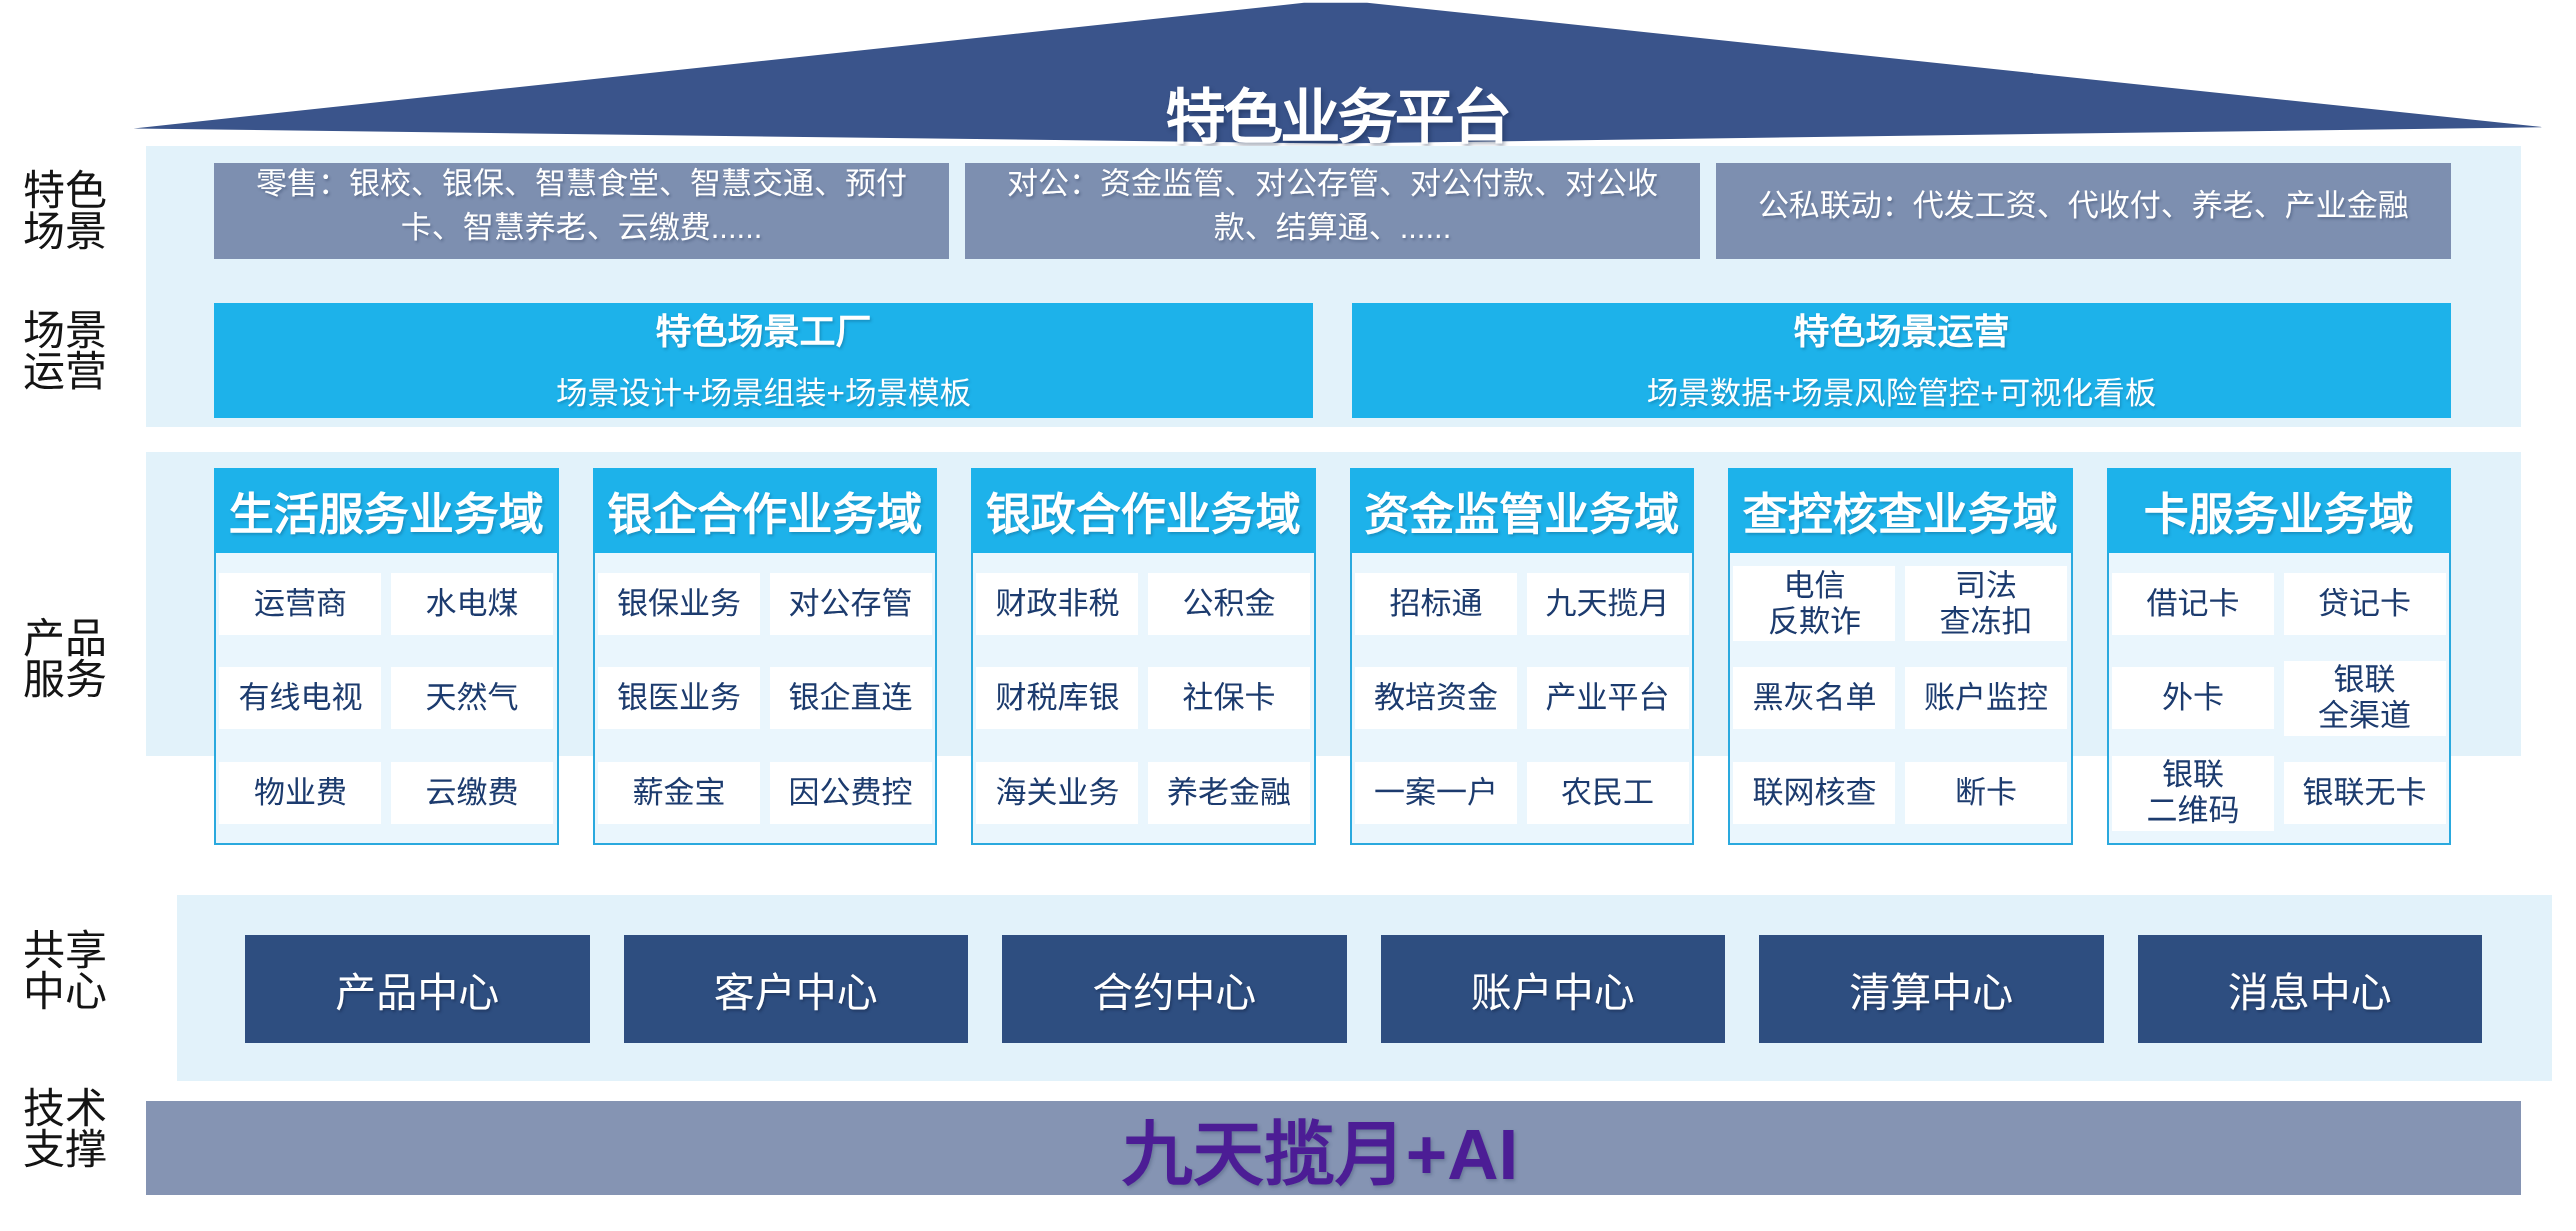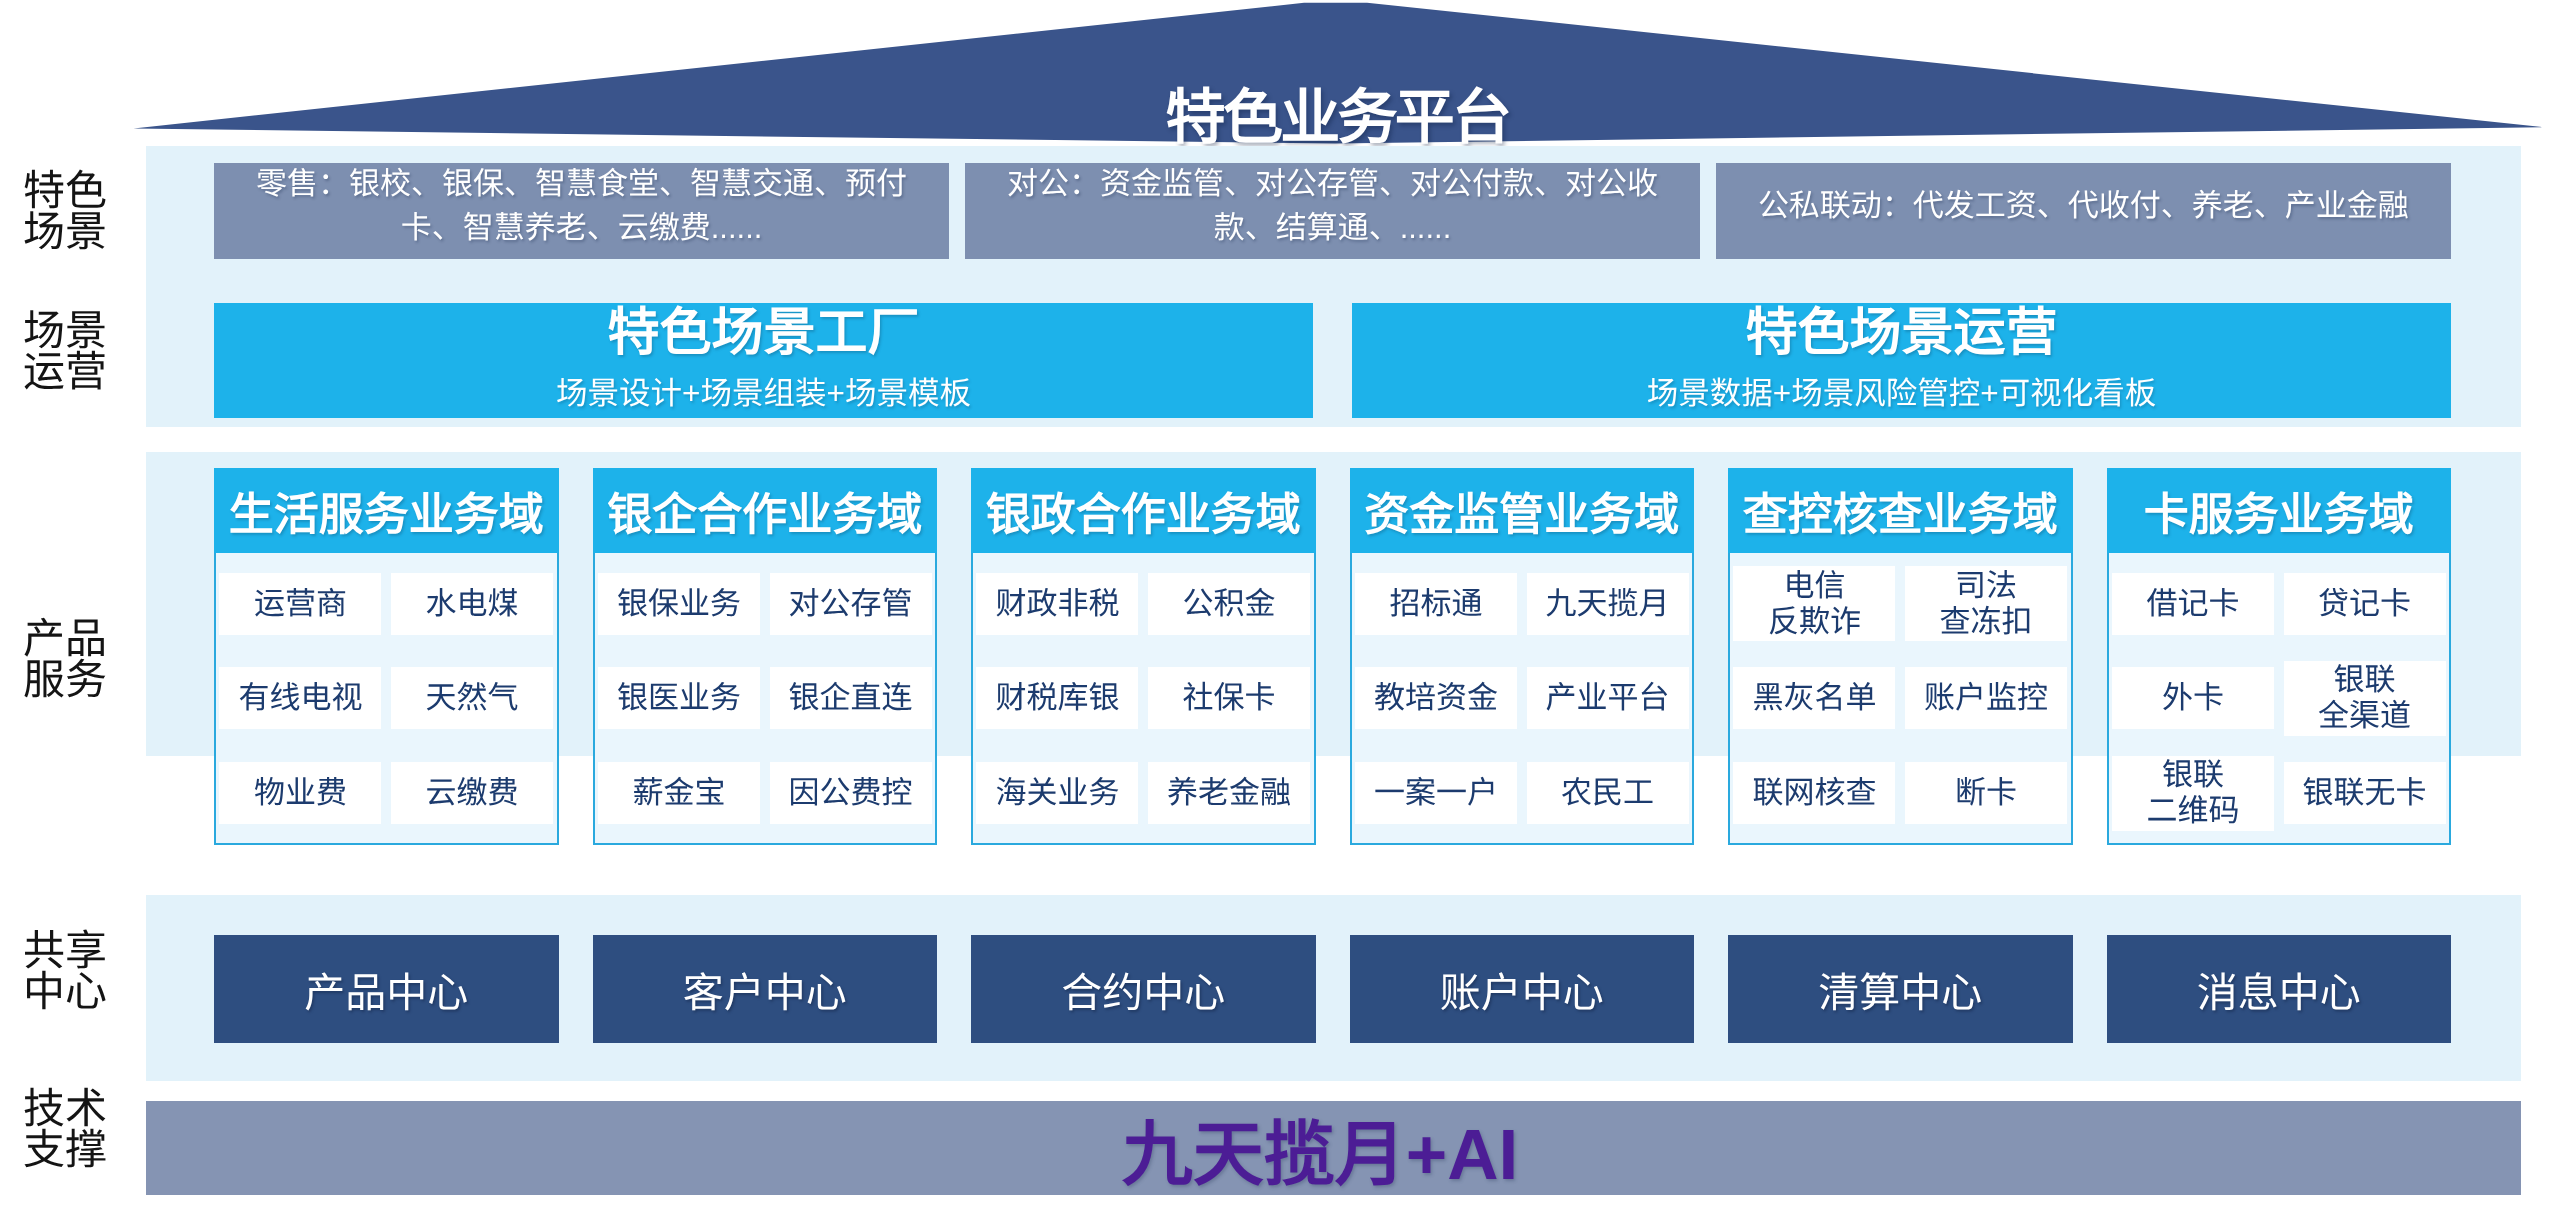--- a/index.html
+++ b/index.html
@@ -23,39 +23,39 @@
   .lbl-operation{top:310px;}
   .lbl-products{top:618px;}
   .lbl-shared{top:930px;}
   .lbl-tech{top:1088px;}
   
   .band{position:absolute;left:146px;width:2375px;background:#e2f2fa;}
   .band-inner{position:relative;margin:0 70px 0 68px;height:100%;}
   .band-scenes{top:146px;height:159px;}
   .band-operation{top:293px;height:134px;}
   .band-products{top:452px;height:304px;}
-  .band-shared{top:895px;height:186px;}
+  .band-shared{top:895px;height:186px;margin-left:31px;}
   .band-tech{top:1101px;height:94px;background:#8594b3;}
   
   .scene-row{display:flex;gap:15.7px;padding-top:17px;}
   .scene-box{
     flex:1;height:96px;background:#7d8fb0;color:#ffffff;
     display:flex;align-items:center;justify-content:center;text-align:center;
     font-size:31px;line-height:44px;white-space:pre-line;padding-bottom:11px;box-sizing:border-box;
     text-shadow:1.4px 2.1px 2.7px rgba(20,35,70,.30);
   }
   
   .op-row{display:flex;gap:39px;padding-top:10.3px;}
   .op-box{
     flex:1;height:115px;background:#1db2ea;color:#ffffff;
     display:flex;flex-direction:column;align-items:center;justify-content:flex-start;
     padding-top:8.2px;box-sizing:border-box;text-align:center;
     text-shadow:1.4px 2.1px 2.7px rgba(10,60,95,.28);
   }
-  .op-title{font-size:52px;font-weight:700;line-height:42px;}
+  .op-title{font-size:36px;font-weight:700;line-height:42px;}
   .op-sub{font-size:31.5px;line-height:36px;margin-top:22px;}
   
   .prod-row{display:flex;gap:34px;padding-top:16.4px;}
   .prod-col{flex:1;display:flex;flex-direction:column;}
   .prod-header{
     height:85px;background:#1db2ea;color:#ffffff;font-size:45px;font-weight:700;
     display:flex;align-items:center;justify-content:center;text-align:center;
     text-shadow:1.4px 2.1px 2.7px rgba(10,60,95,.28);
   }
   .prod-body{

